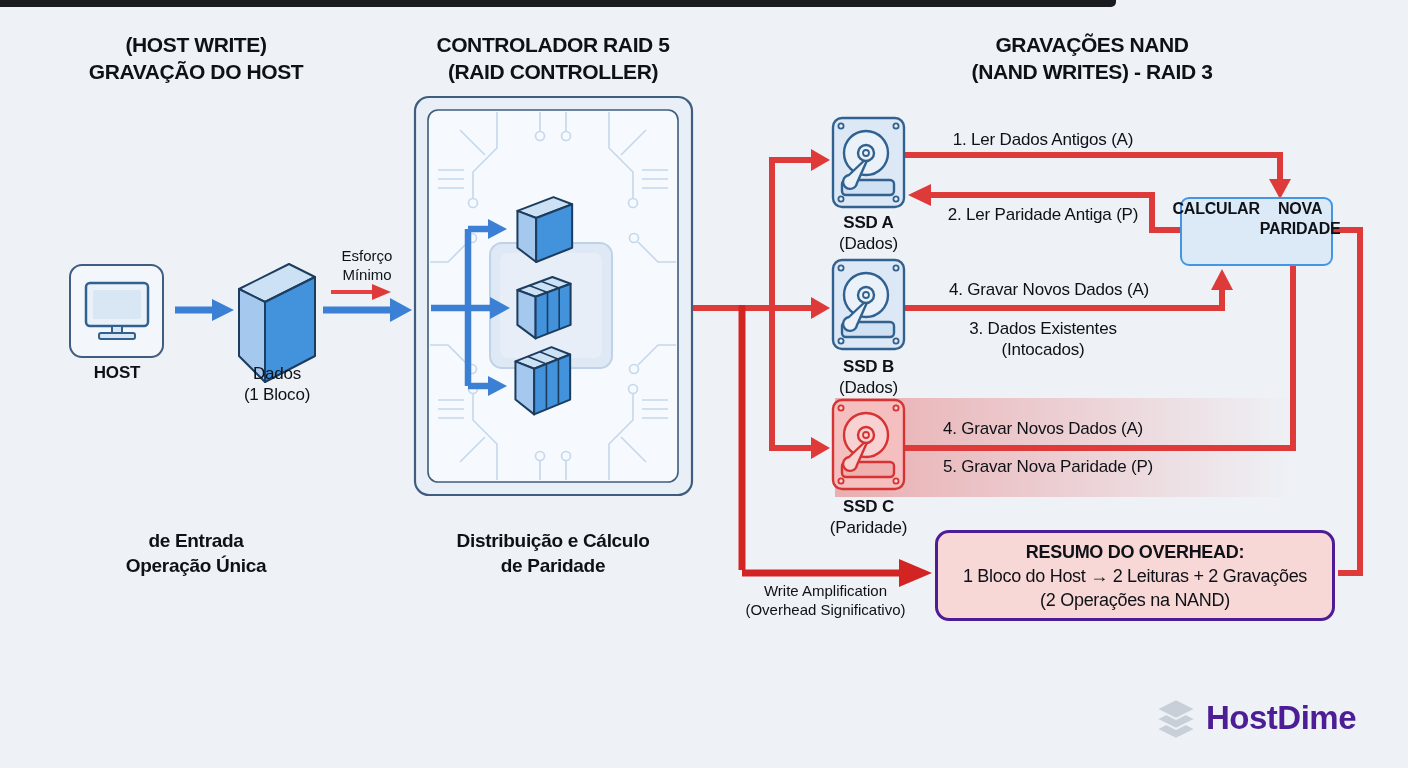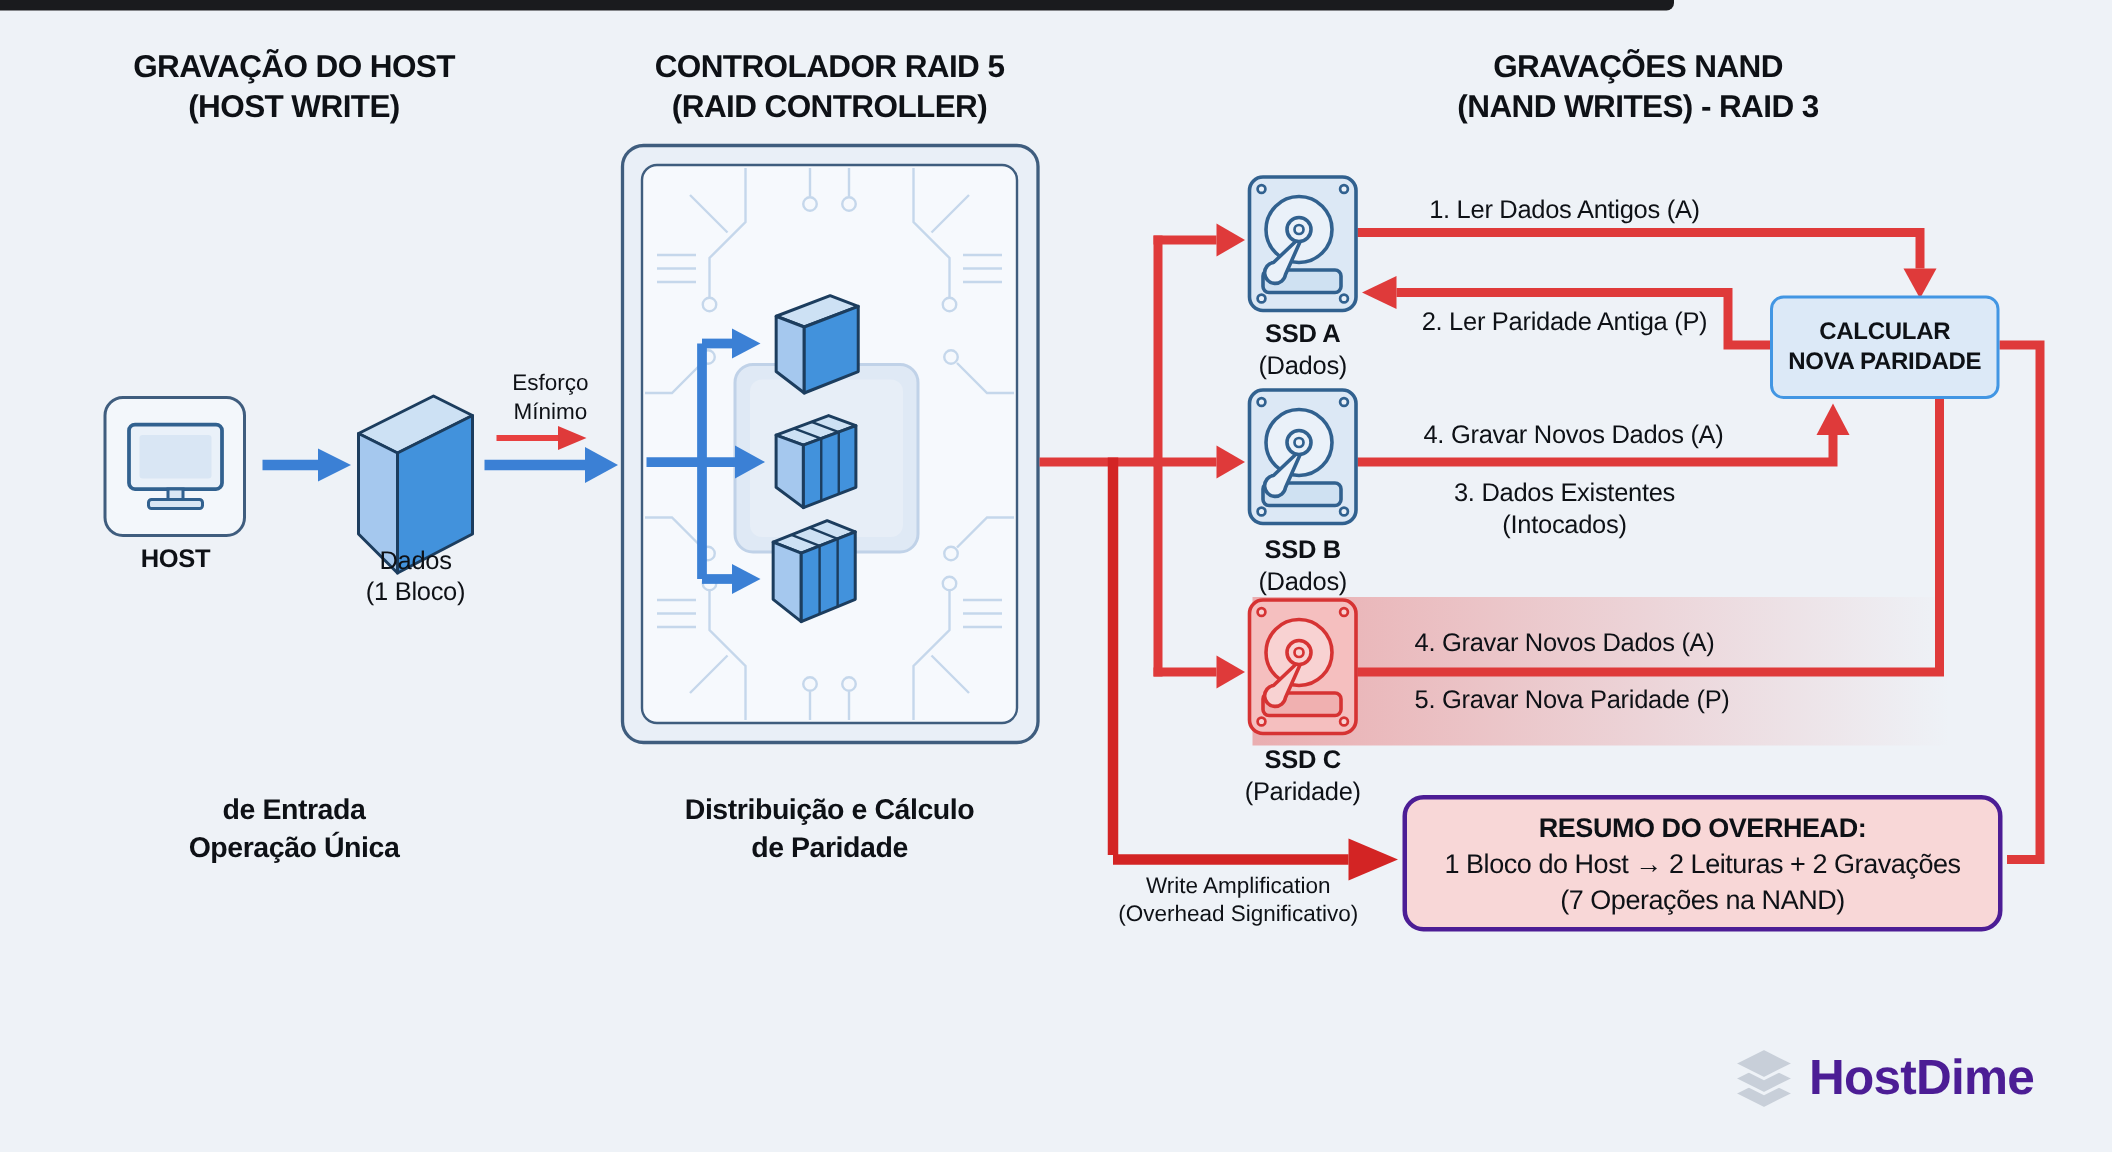--- a/index.html
+++ b/index.html
@@ -10,21 +10,21 @@
   .hdr{font-size:21px;font-weight:bold;line-height:27px;letter-spacing:-0.4px;}
   .cap{font-size:19px;font-weight:bold;line-height:25px;letter-spacing:-0.3px;}
   .lbl17{font-size:17px;line-height:21px;letter-spacing:-0.2px;}
   .lbl15{font-size:15px;line-height:19px;}
   .bold{font-weight:bold;}
   .top-strip{left:0;top:0;width:1116px;height:7px;background:#1a1b1e;border-radius:0 0 5px 0;}
   .pink-band{left:835px;top:398px;width:465px;height:99px;
      background:linear-gradient(90deg,rgba(229,106,106,.50),rgba(229,106,106,.28) 45%,rgba(229,106,106,.10) 80%,rgba(229,106,106,0));}
   .parity-box{left:1180px;top:197px;width:153px;height:69px;box-sizing:border-box;
      background:#dce9f7;border:2.5px solid #4296e3;border-radius:9px;
-     display:flex;flex-direction:column;justify-content:center;
+     display:flex;flex-direction:row;justify-content:center;
      font-size:16px;font-weight:bold;line-height:20px;letter-spacing:-0.2px;text-align:center;}
   .overhead-box{left:935px;top:530px;width:400px;height:91px;box-sizing:border-box;
      background:#f8d7d7;border:3px solid #4c1d95;border-radius:14px;
      display:flex;flex-direction:column;justify-content:center;
      font-size:18px;line-height:24px;letter-spacing:-0.3px;text-align:center;}
   .note-box{left:315px;top:645px;width:790px;height:93px;box-sizing:border-box;
      background:#e4eef9;border:2px solid #a9c5e2;border-radius:14px;
      display:flex;flex-direction:column;justify-content:center;
      font-size:19px;line-height:25px;letter-spacing:-0.45px;text-align:center;color:#14171c;}
   .wm-text{left:1206px;top:699px;font-size:33px;font-weight:bold;color:#4c1d95;letter-spacing:-0.5px;}
@@ -202,22 +202,22 @@
     </g>
 
     <g>
       <polygon points="1156,729 1176,719 1196,729 1176,739" fill="#c8cfd9" stroke="#eef2f7" stroke-width="2"></polygon>
       <polygon points="1156,719 1176,709 1196,719 1176,729" fill="#c8cfd9" stroke="#eef2f7" stroke-width="2"></polygon>
       <polygon points="1156,709 1176,699 1196,709 1176,719" fill="#c8cfd9" stroke="#eef2f7" stroke-width="2"></polygon>
     </g>
   </svg>
 
   <div class="abs ctr hdr" style="left:46px;top:31px;width:300px;">
+    <div>(HOST WRITE)</div>
     <div>GRAVAÇÃO DO HOST</div>
-    <div>(HOST WRITE)</div>
   </div>
   <div class="abs ctr hdr" style="left:403px;top:31px;width:300px;">
     <div>CONTROLADOR RAID 5</div>
     <div>(RAID CONTROLLER)</div>
   </div>
   <div class="abs ctr hdr" style="left:942px;top:31px;width:300px;">
     <div>GRAVAÇÕES NAND</div>
     <div>(NAND WRITES) - RAID 3</div>
   </div>
 
@@ -263,21 +263,21 @@
   <div class="abs lbl17" style="left:943px;top:456px;width:280px;">5. Gravar Nova Paridade (P)</div>
 
   <div class="abs parity-box">
     <div>CALCULAR</div>
     <div>NOVA PARIDADE</div>
   </div>
 
   <div class="abs overhead-box">
     <div class="bold">RESUMO DO OVERHEAD:</div>
     <div>1 Bloco do Host → 2 Leituras + 2 Gravações</div>
-    <div>(7 Operações na NAND)</div>
+    <div>(2 Operações na NAND)</div>
   </div>
 
   <div class="abs ctr lbl15" style="left:723px;top:581px;width:205px;">
     <div>Write Amplification</div>
     <div>(Overhead Significativo)</div>
   </div>
 
 
   <div class="abs wm-text">HostDime</div>
 

